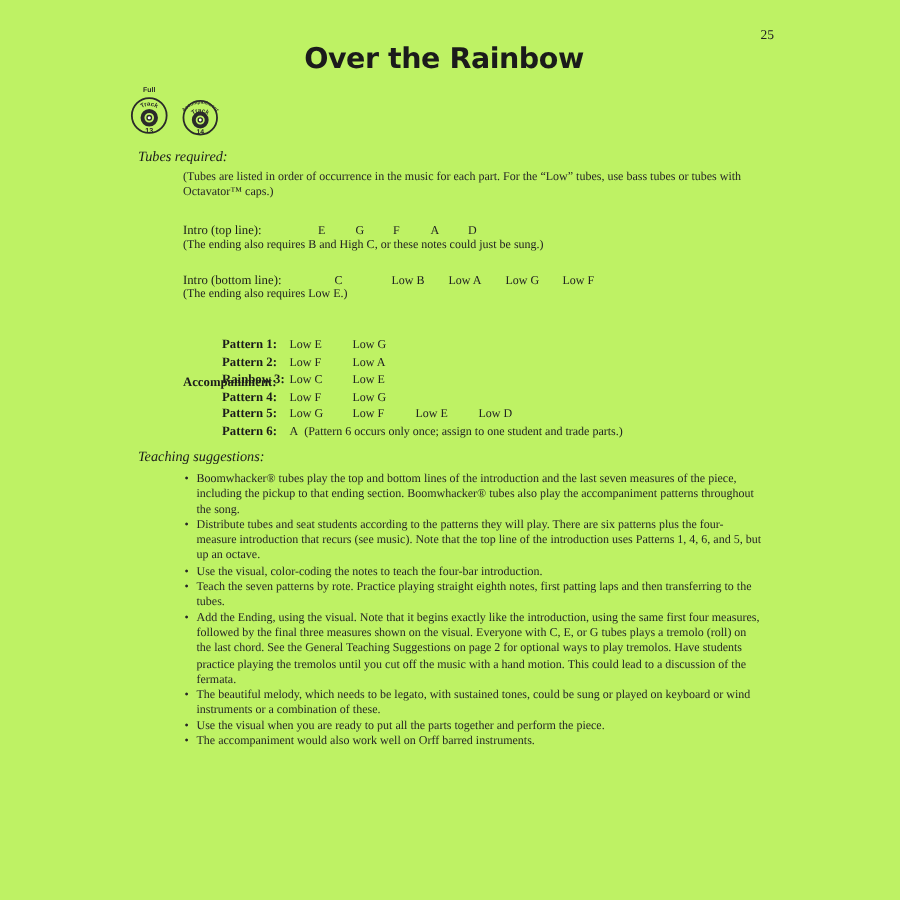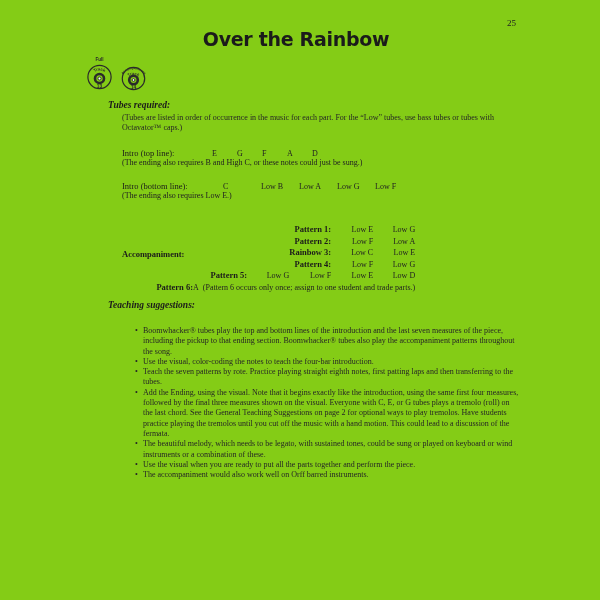--- a/index.html
+++ b/index.html
@@ -1,54 +1,54 @@
 <!DOCTYPE html>
 <html><head>
 <meta charset="utf-8">
 <style>
   html, body { margin:0; padding:0; }
   body { background:#e8e8e8; font-family:"Liberation Serif", serif; }
   .page {
-    position:relative; width:600px; height:600px; background:#84cc16;
+    position:relative; width:600px; height:600px; background:#bef264;
     color:#222; overflow:hidden; margin:0 auto;
   }
   .page-number { position:absolute; left:507px; top:18px; font-size:9px; }
   .title {
     position:absolute; left:0; right:8px; top:28px; text-align:center;
     font-family:"DejaVu Sans", sans-serif; font-weight:700; font-size:19px;
     letter-spacing:-0.3px; color:#1b1b1b;
   }
   .icons-row { position:absolute; left:85px; top:55px; display:flex; gap:2px; align-items:flex-end; }
   .icon-ring { fill:none; stroke:#2a2a2a; stroke-width:1.2; }
   .icon-cd   { fill:none; stroke:#2a2a2a; stroke-width:2.6; }
   .icon-hole { fill:#fdfdfc; stroke:#2a2a2a; stroke-width:0.9; }
   .icon-text { fill:#2a2a2a; font-family:"Liberation Sans", sans-serif; font-weight:bold; }
   .sec-heading {
-    position:absolute; left:108px; font-weight:bold; font-style:italic;
+    position:absolute; left:92px; font-weight:normal; font-style:italic;
     font-size:9.5px; color:#1b1b1b;
   }
   .body-text { font-size:8px; line-height:10px; color:#262626; }
   .tubes-note { position:absolute; left:122px; top:113px; width:384px; }
   .intro-row { position:absolute; left:122px; font-size:8.5px; white-space:nowrap; }
   .intro-row .row-label { display:inline-block; font-weight:normal; color:#1b1b1b; }
   .intro-top .row-label { width:90px; }
   .intro-top .note { display:inline-block; width:25px; font-size:8px; }
   .intro-bottom .row-label { width:101px; }
   .intro-bottom .note { display:inline-block; width:38px; font-size:8px; }
   .sub-note { position:absolute; left:122px; font-size:8px; white-space:nowrap; }
   .accomp-heading { position:absolute; left:122px; top:213px; font-weight:bold; font-size:8.5px; color:#1b1b1b;margin-top:36px; }
-  .patterns { position:absolute; left:148px; top:224px;text-align:right; }
+  .patterns { position:absolute; left:148px; top:224px; }
   .pattern-row { line-height:11.5px; font-size:8px; white-space:nowrap; }
   .pattern-row .p-label { display:inline-block; width:45px; font-weight:bold; font-size:8.5px; color:#1b1b1b; }
   .pattern-row .pnote { display:inline-block; width:42px; }
   .pattern-row .pnote-narrow { display:inline-block; margin-right:4px; }
   .teaching-heading { top:300px; }
   .bullets {
     position:absolute; left:122px; top:314px; width:386px;
-    margin:12px; padding:0; list-style:none;
+    margin:0; padding:0; list-style:none;
   }
   .bullets li {
     position:relative; padding-left:9px; margin:0;
     font-size:8px; line-height:10.3px; color:#262626;
   }
   .bullets li::before { content:"\2022"; position:absolute; left:1px; top:0; }
 </style>
 </head>
 <body>
 
@@ -120,20 +120,21 @@
     </div>
     <div class="pattern-row">
       <span class="p-label">Pattern 6:</span><span class="pnote-narrow">A</span><span>(Pattern 6 occurs only once; assign to one student and trade parts.)</span>
     </div>
   </div>
 
   <div class="sec-heading teaching-heading">Teaching suggestions:</div>
 
   <ul class="bullets">
     <li>Boomwhacker® tubes play the top and bottom lines of the introduction and the last seven measures of the piece, including the pickup to that ending section. Boomwhacker® tubes also play the accompaniment patterns throughout the song.</li>
+    <li>Distribute tubes and seat students according to the patterns they will play. There are six patterns plus the four-measure introduction that recurs (see music). Note that the top line of the introduction uses Patterns 1, 4, 6, and 5, but up an octave.</li>
     <li>Use the visual, color-coding the notes to teach the four-bar introduction.</li>
     <li>Teach the seven patterns by rote. Practice playing straight eighth notes, first patting laps and then transferring to the tubes.</li>
     <li>Add the Ending, using the visual. Note that it begins exactly like the introduction, using the same first four measures, followed by the final three measures shown on the visual. Everyone with C, E, or G tubes plays a tremolo (roll) on the last chord. See the General Teaching Suggestions on page 2 for optional ways to play tremolos. Have students practice playing the tremolos until you cut off the music with a hand motion. This could lead to a discussion of the fermata.</li>
     <li>The beautiful melody, which needs to be legato, with sustained tones, could be sung or played on keyboard or wind instruments or a combination of these.</li>
     <li>Use the visual when you are ready to put all the parts together and perform the piece.</li>
     <li>The accompaniment would also work well on Orff barred instruments.</li>
   </ul>
 
 </div>
 

